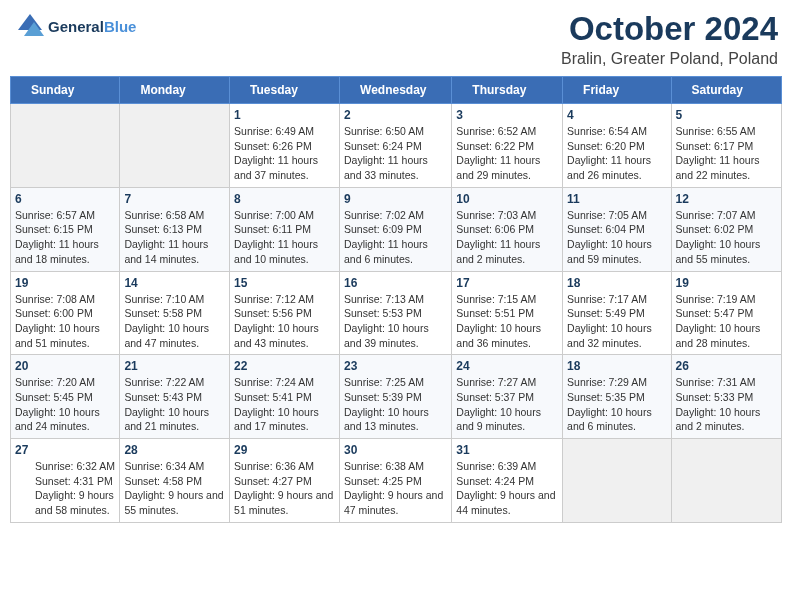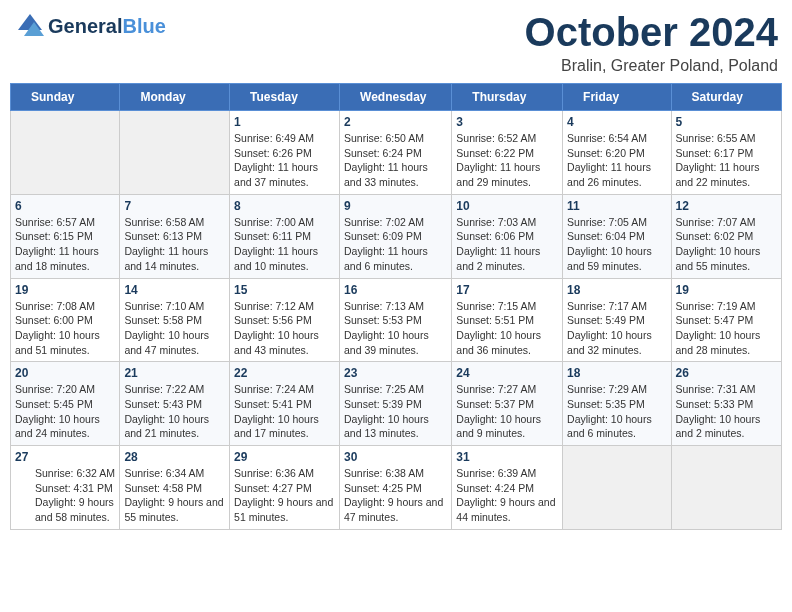--- a/index.html
+++ b/index.html
@@ -19,21 +19,21 @@
     }
     .logo {
       display: flex;
       flex-direction: column;
       align-items: flex-start;
     }
     .title-area {
       text-align: right;
     }
     .main-title {
-      font-size: 40px;
+      font-size: 33px;
       font-weight: bold;
       color: #1a3a5c;
     }
     .subtitle {
       font-size: 16px;
       color: #444;
       margin-top: 2px;
     }
     .calendar {
       width: 100%;
@@ -81,21 +81,21 @@
 <body>
 
 <div class="header-area">
   <div class="logo">
     <div style="display:flex;align-items:center;gap:2px;">
       <svg width="32" height="32" viewBox="0 0 32 32">
         <polygon points="16,4 28,20 4,20" fill="#3a6db5"></polygon>
         <polygon points="20,12 30,26 10,26" fill="#5a9fd5"></polygon>
       </svg>
       <div>
-        <div style="font-size:20px;font-weight:bold;color:#1a3a5c;">General<span style="color:#4a90d9;">Blue</span></div>
+        <div style="font-size:15px;font-weight:bold;color:#1a3a5c;">General<span style="color:#4a90d9;">Blue</span></div>
       </div>
     </div>
   </div>
   <div class="title-area">
     <div class="main-title">October 2024</div>
     <div class="subtitle">Bralin, Greater Poland, Poland</div>
   </div>
 </div>
 
 <table class="calendar">

